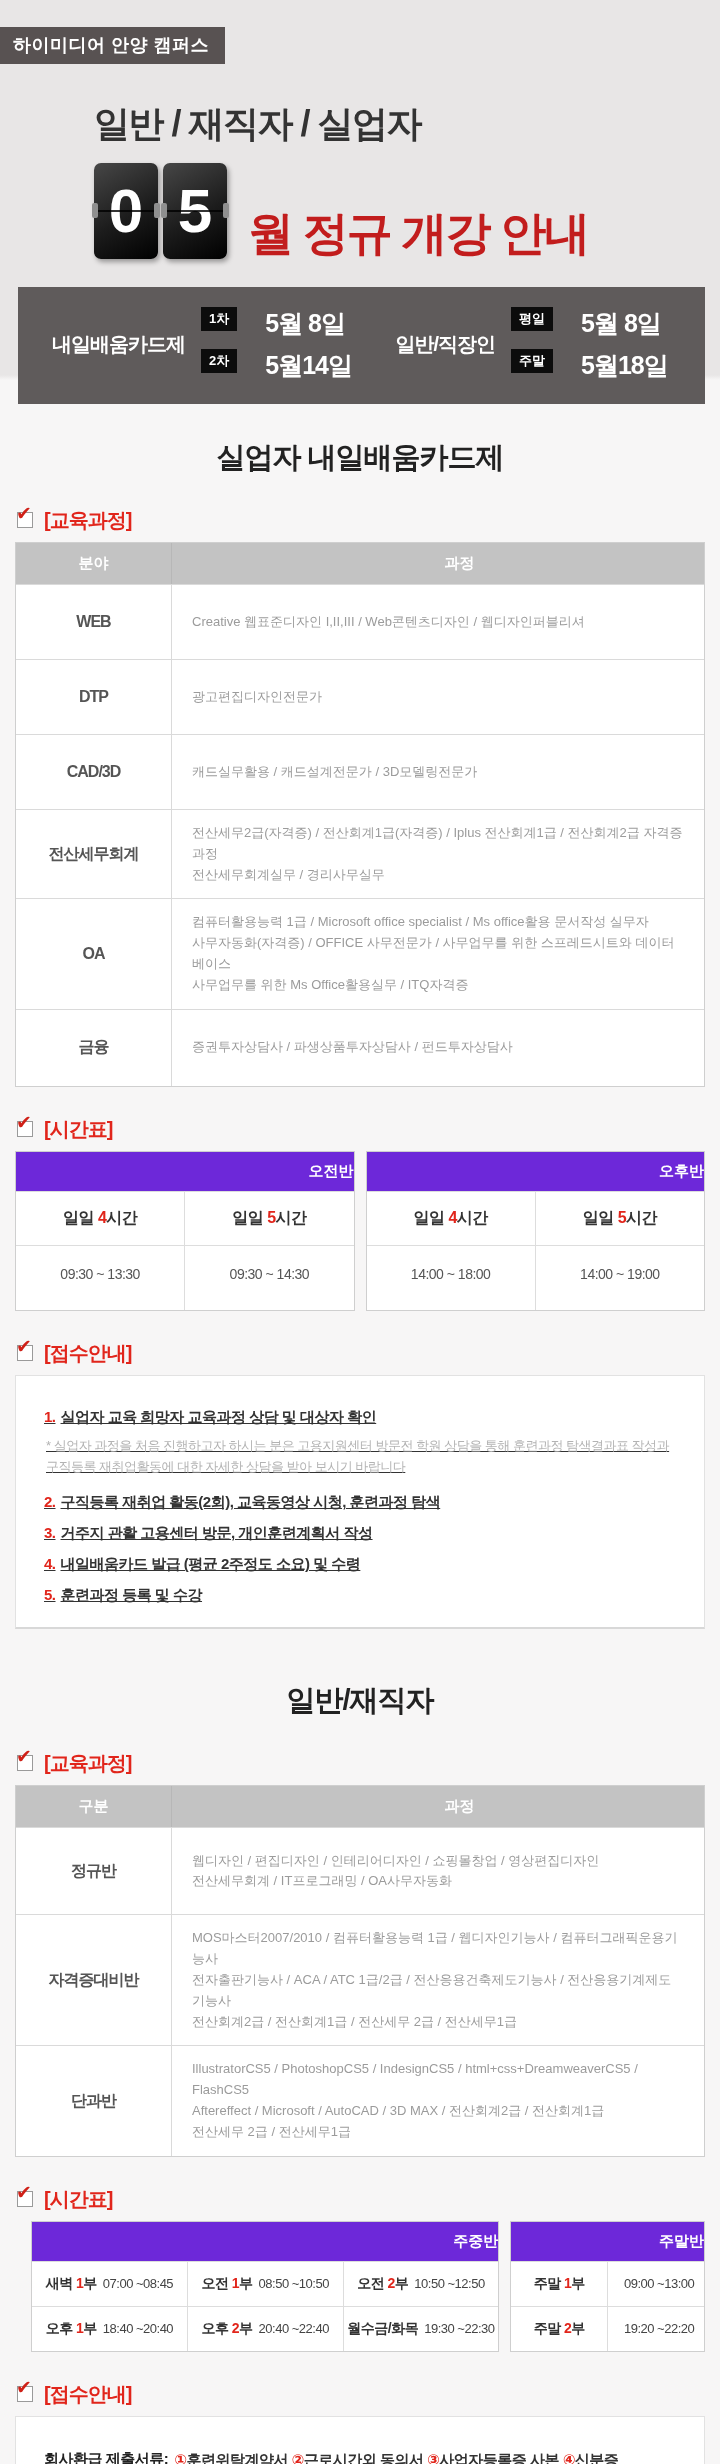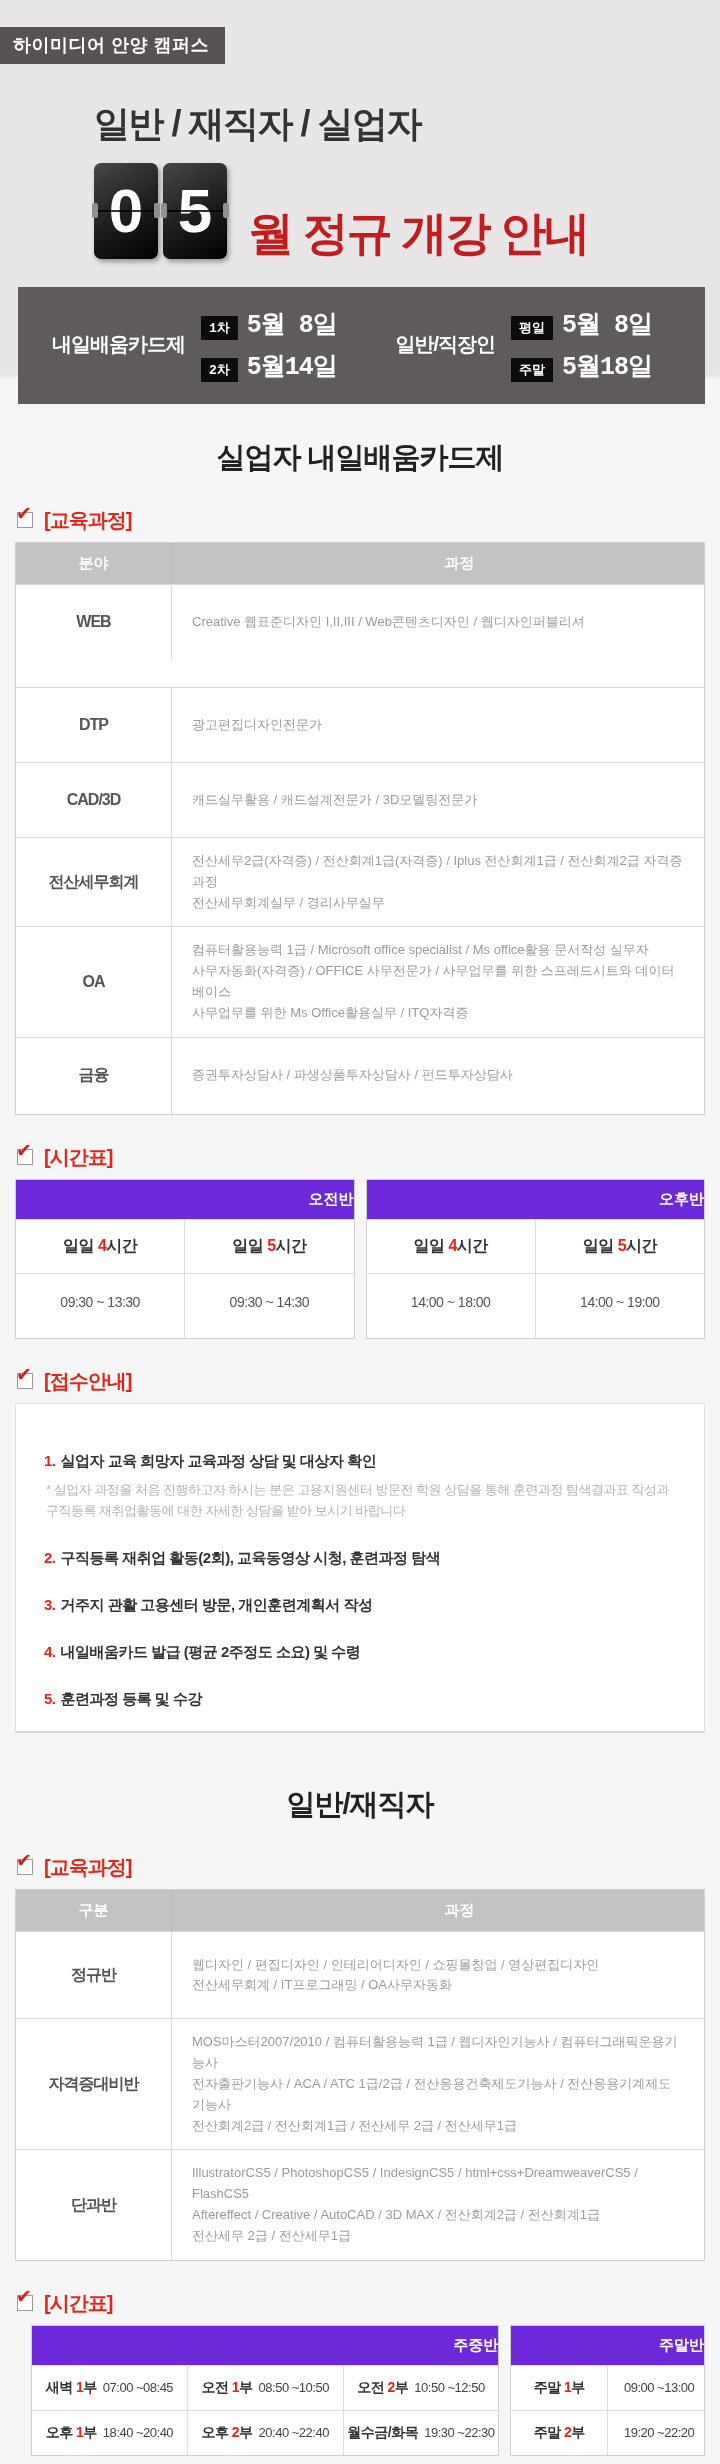--- a/index.html
+++ b/index.html
@@ -23,21 +23,21 @@
   .flip .hline{position:absolute;left:0;right:0;top:49%;height:2px;background:rgba(0,0,0,.8);}
   .flip .nub{position:absolute;top:50%;margin-top:-8px;width:6px;height:15px;background:#8f8f8f;border-radius:2px;}
   .nub.l{left:-2px}.nub.r{right:-2px}
   .month-title{margin:0 0 2px 16px;color:#c21d1d;font-size:46px;font-weight:bold;letter-spacing:-2px;line-height:1.05;}
 
   
   .date-bar{margin:28px 15px 0 18px;background:#5f5b5b;display:flex;padding:20px 0 22px;}
   .db-half{flex:1;display:flex;align-items:center;}
   .db-label{color:#fff;font-weight:bold;font-size:20px;margin:0 16px 0 34px;letter-spacing:-1px;white-space:nowrap;}
   .db-rows{display:flex;flex-direction:column;gap:9px;}
-  .db-row{display:flex;align-items:flex-end;gap:9px;font-family:Liberation Mono, monospace;}
+  .db-row{display:flex;align-items:flex-start;gap:28px;}
   .db-badge{background:#0c0c0c;color:#fff;font-size:13px;font-weight:bold;padding:3px 8px;}
   .db-date{color:#fff;font-size:25px;font-weight:bold;letter-spacing:-1px;}
 
   
   .sec-title{margin:34px 16px 0;text-align:center;font-size:29px;font-weight:bold;color:#222;letter-spacing:-1px;}
   .chk-head{display:flex;align-items:flex-end;margin:32px 0 12px 17px;gap:11px;}
   .chk{position:relative;width:14px;height:14px;border:1px solid #9a9a9a;background:#fff;margin-bottom:2px;}
   .chk::after{content:"\2714";position:absolute;left:-2px;top:-11px;font-size:19px;color:#cf2017;font-weight:bold;}
   .chk-head .t{color:#e1251b;font-size:20px;font-weight:bold;letter-spacing:-1px;line-height:1;}
 
@@ -63,21 +63,21 @@
   .tt .cell + .cell{border-left:1px solid #ddd;}
   .tt .time-row .cell{font-weight:normal;color:#555;font-size:14px;padding:20px 0 28px;}
   .red{color:#e1251b;}
   .tt2 .cell{font-size:14px;padding:13px 0;}
   .tt2 .cell .tm{font-weight:normal;color:#444;font-size:13px;margin-left:6px;}
   .tt-week{flex:2.42;margin-left:16px;}
   .tt-end{flex:1;}
 
   
   .rbox{margin:0 15px;background:#fff;border:1px solid #e2e2e2;border-bottom:2px solid #d8d8d8;padding:20px 28px 22px;}
-  .step{margin:28px 0 0;font-size:15px;font-weight:bold;color:#333;letter-spacing:-0.5px;}
+  .step{margin:12px 0 0;font-size:15px;font-weight:bold;color:#333;letter-spacing:-0.5px;text-decoration:underline;}
   .step .num{color:#e1251b;margin-right:5px;}
   .step-note{margin:8px 0 16px 2px;font-size:13px;color:#b3b3b3;font-weight:normal;white-space:pre-line;line-height:1.65;}
   .docline{display:flex;margin:13px 0;font-size:15px;color:#222;letter-spacing:-0.5px;}
   .docline .lbl{white-space:nowrap;font-weight:bold;margin-right:6px;}
   .doc-rows{display:flex;flex-direction:column;gap:8px;}
   .drow{line-height:1.35;}
   .cn{color:#e1251b;font-weight:bold;}
   .dt{font-weight:bold;color:#333;}
 </style>
 </head>
@@ -144,21 +144,21 @@
 
   <div class="tbl">
     <div class="thead">
       <div class="th c1">분야</div>
       <div class="th c2">과정</div>
     </div>
     <div class="tr" style="min-height:74px;">
       <div class="td c1">WEB</div>
       <div class="td c2">Creative 웹표준디자인 I,II,III / Web콘텐츠디자인 / 웹디자인퍼블리셔</div>
     </div>
-    <div class="tr" style="min-height:74px;margin-top:28px;">
+    <div class="tr" style="min-height:74px;">
       <div class="td c1">DTP</div>
       <div class="td c2">광고편집디자인전문가</div>
     </div>
     <div class="tr" style="min-height:74px;">
       <div class="td c1">CAD/3D</div>
       <div class="td c2">캐드실무활용 / 캐드설계전문가 / 3D모델링전문가</div>
     </div>
     <div class="tr" style="min-height:76px;">
       <div class="td c1">전산세무회계</div>
       <div class="td c2">전산세무2급(자격증) / 전산회계1급(자격증) / Iplus 전산회계1급 / 전산회계2급 자격증과정
@@ -259,21 +259,21 @@
     </div>
     <div class="tr" style="min-height:92px;">
       <div class="td c1">자격증대비반</div>
       <div class="td c2">MOS마스터2007/2010 / 컴퓨터활용능력 1급 / 웹디자인기능사 / 컴퓨터그래픽운용기능사
 전자출판기능사 / ACA / ATC 1급/2급 / 전산응용건축제도기능사 / 전산응용기계제도기능사
 전산회계2급 / 전산회계1급 / 전산세무 2급 / 전산세무1급</div>
     </div>
     <div class="tr" style="min-height:92px;">
       <div class="td c1">단과반</div>
       <div class="td c2">IllustratorCS5 / PhotoshopCS5 / IndesignCS5 / html+css+DreamweaverCS5 / FlashCS5
-Aftereffect / Creative / AutoCAD / 3D MAX / 전산회계2급 / 전산회계1급
+Aftereffect / Microsoft / AutoCAD / 3D MAX / 전산회계2급 / 전산회계1급
 전산세무 2급 / 전산세무1급</div>
     </div>
   </div>
 
   <div class="chk-head">
     <span class="chk"></span>
     <span class="t">[시간표]</span>
   </div>
 
   <div class="tt-wrap">

